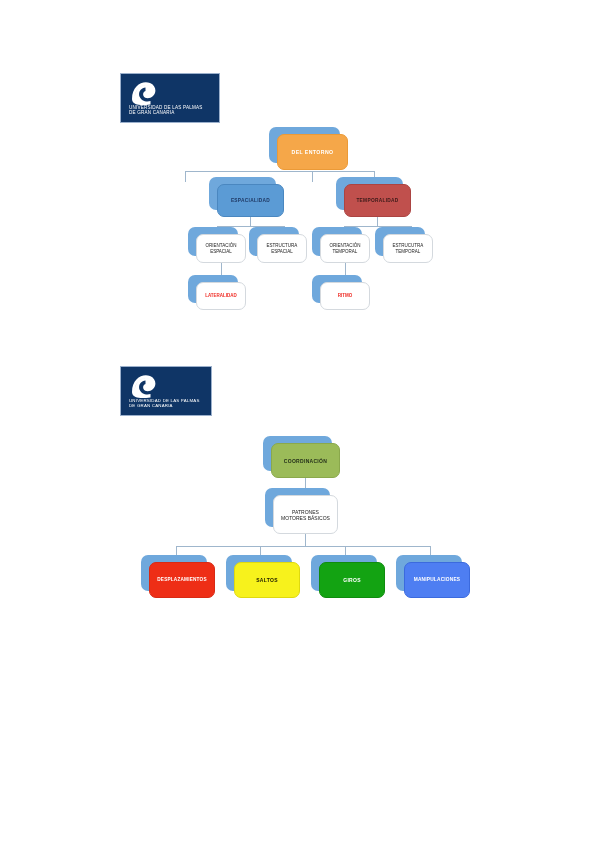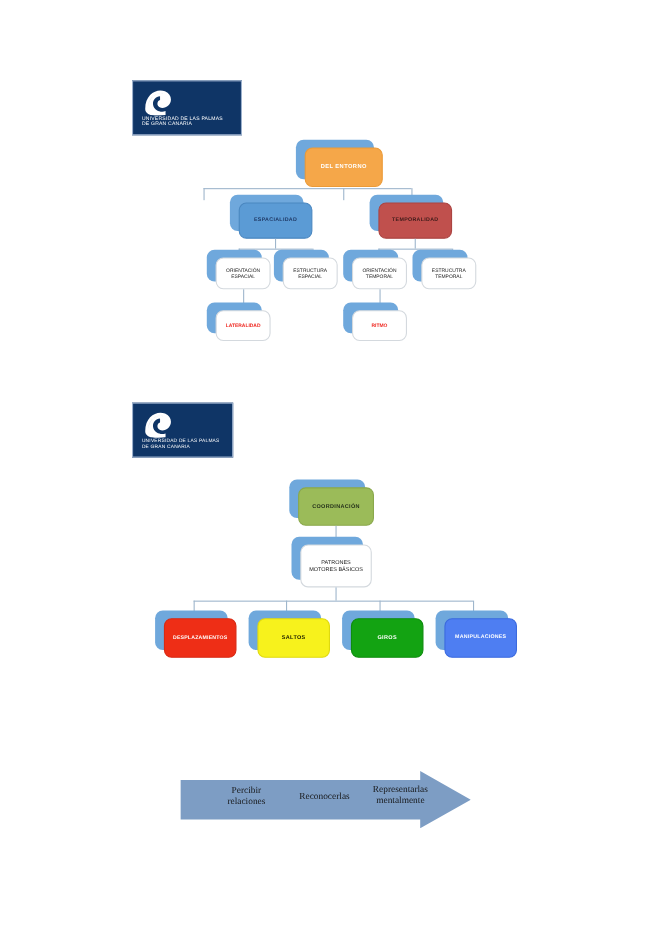--- a/index.html
+++ b/index.html
@@ -239,24 +239,14 @@
       <div class="plate"></div>
       <div class="face green2" style="font-size:5px; letter-spacing:0.3px;">GIROS</div>
     </div>
 
     <div class="node" style="left:404px; top:562px; width:66px; height:36px;">
       <div class="plate"></div>
       <div class="face blue2" style="font-size:4.8px; letter-spacing:0.2px;">MANIPULACIONES</div>
     </div>
   </div>
 
-  <div class="arrow-wrap" style="left:164px; top:701px; width:264px; height:52px;">
-    <svg width="264" height="52" viewBox="0 0 264 52">
-      <path d="M0 8 L218 8 L218 0 L264 26 L218 52 L218 44 L0 44 Z" fill="#7d9dc4"></path>
-    </svg>
-    <div class="arrow-label" style="left:24px; top:13px; width:72px; font-size:8.5px;">Percibir
-relaciones</div>
-    <div class="arrow-label" style="left:90px; top:18px; width:82px; font-size:8.5px;">Reconocerlas</div>
-    <div class="arrow-label" style="left:155px; top:12px; width:90px; font-size:8.5px;">Representarlas
-mentalmente</div>
-  </div>
 
 </div>
 
 </body></html>

